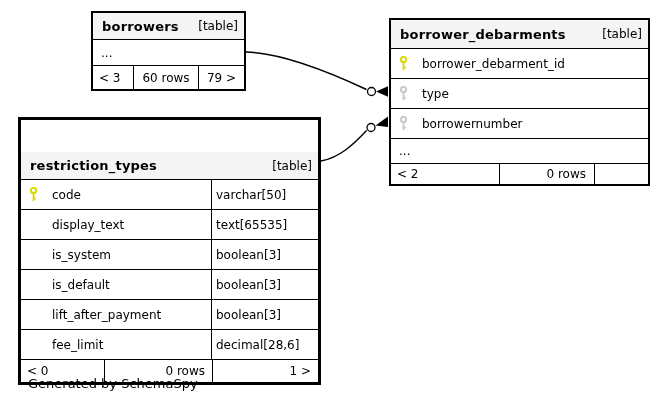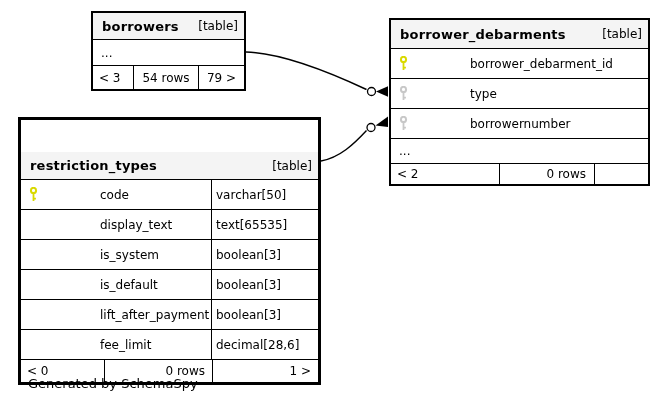--- a/index.html
+++ b/index.html
@@ -17,21 +17,21 @@
     display:flex; align-items:center; justify-content:space-between;
     background:#f4f4f4; padding:0 6px 0 9px; cursor:pointer;
   }
   .tbl-name { font-weight:bold; font-size:13px; letter-spacing:0.2px; }
   .tbl-kind { font-size:12px; margin-left:8px; }
 
   .tbl-row {
     display:flex; align-items:center; border-top:1px solid #000; background:#fff;
     font-size:12px;
   }
-  .cell-name { display:flex; align-items:center; flex:1 1 auto; padding-left:7px; height:100%;gap:48px; }
+  .cell-name { display:flex; align-items:center; flex:1 1 auto; padding-left:7px; height:100%; }
   .cell-type { flex:0 0 auto; border-left:1px solid #000; padding:0 4px; height:100%;
                display:flex; align-items:center; font-size:12px; }
   .keyspot { width:15px; display:inline-flex; justify-content:flex-start; align-items:center; margin-right:9px; }
   .keyspot svg { display:block; }
   .ellipsis-row { padding-left:8px; }
 
   .tbl-footer { display:flex; align-items:stretch; border-top:1px solid #000; font-size:12px; }
   .tbl-footer .fcell { display:flex; align-items:center; }
   .tbl-footer .fcell + .fcell { border-left:1px solid #000; }
 
@@ -88,21 +88,21 @@
   <div class="tbl" id="tbl-borrowers">
     <div class="tbl-header">
       <span class="tbl-name">borrowers</span>
       <span class="tbl-kind">[table]</span>
     </div>
     <div class="tbl-row ellipsis-row">
       <span>...</span>
     </div>
     <div class="tbl-footer">
       <span class="fcell f1">&lt; 3</span>
-      <span class="fcell f2">54 rows</span>
+      <span class="fcell f2">60 rows</span>
       <span class="fcell f3">79 &gt;</span>
     </div>
   </div>
 
   <div class="tbl" id="tbl-borrower_debarments">
     <div class="tbl-header">
       <span class="tbl-name">borrower_debarments</span>
       <span class="tbl-kind">[table]</span>
     </div>
     <div class="tbl-row">

